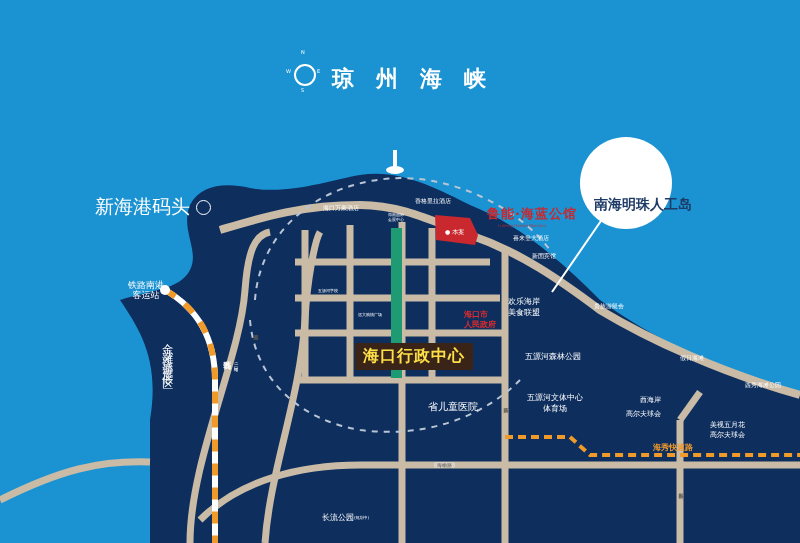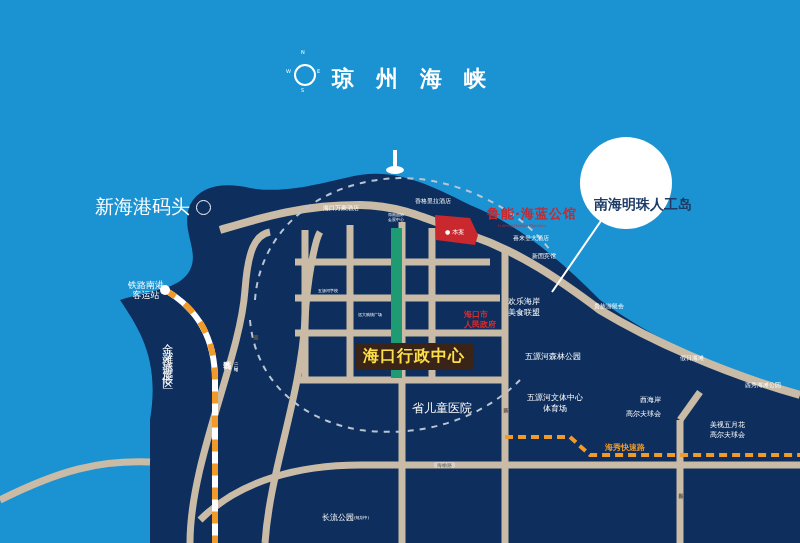--- a/index.html
+++ b/index.html
@@ -8,21 +8,21 @@
   svg{position:absolute;left:0;top:0;}
   .lbl{position:absolute;color:#fff;white-space:nowrap;line-height:1.15;}
   .sm{font-size:5px;color:#fff;}
   .strait{font-size:22px;font-weight:bold;letter-spacing:22px;}
   .port{font-size:19px;}
   .med{font-size:11px;text-align:center;}
   .vert{writing-mode:vertical-rl;}
   .road{position:absolute;background:#d8d0c4;color:#5b5650;font-size:5px;padding:0 3px;border-radius:2px;white-space:nowrap;}
   .center-box{position:absolute;background:#3a2418;color:#fde047;font-size:16px;font-weight:bold;padding:3px 8px;letter-spacing:1px;}
   .gov{position:absolute;color:#e02b2b;font-size:8px;font-weight:bold;line-height:1.2;}
-  .expressway{position:absolute;color:#f09a2a;font-size:8px;font-weight:bold;}
+  .expressway{position:absolute;color:#f09a2a;font-size:8px;font-weight:bold;margin-left:48px;}
   .poi{position:absolute;color:#fff;font-size:6px;white-space:nowrap;display:flex;align-items:center;gap:3px;}
   .ico{display:inline-block;width:13px;height:13px;border-radius:50%;border:1px solid #fff;position:relative;}
   .brand{position:absolute;color:#c8282e;font-size:13px;font-weight:bold;letter-spacing:1px;text-align:right;}
   .brand-sub{position:absolute;color:#c8282e;font-size:4px;opacity:.8;}
   .site{position:absolute;color:#fff;font-size:6px;}
   .island{position:absolute;left:580px;top:137px;width:92px;height:92px;border-radius:50%;background:#fff;}
   .island-name{position:absolute;color:#1d3b66;font-size:14px;font-weight:bold;}
 </style>
 </head>
 <body>
@@ -128,21 +128,21 @@
   <div class="poi" style="left:508px;top:296px;flex-direction:column;font-size:8px;gap:0;">
     <span>欢乐海岸</span>
       <span>美食联盟</span>
   </div>
   <div class="poi" style="left:594px;top:302px;">贵族游艇会</div>
   <div class="poi" style="left:525px;top:351px;font-size:8px;">五源河森林公园</div>
   <div class="poi" style="left:527px;top:392px;flex-direction:column;font-size:8px;gap:0;">
     <span>五源河文体中心</span>
       <span>体育场</span>
   </div>
-  <div class="poi" style="left:412px;top:400px;font-size:12px;">省儿童医院</div>
+  <div class="poi" style="left:428px;top:400px;font-size:10px;">省儿童医院</div>
   <div class="poi" style="left:680px;top:354px;">假日海滩</div>
   <div class="poi" style="left:745px;top:381px;">西秀海滩公园</div>
   <div class="poi" style="left:626px;top:395px;flex-direction:column;font-size:7px;gap:4px;align-items:flex-end;">
     <span>西海岸</span>
       <span>高尔夫球会</span>
   </div>
   <div class="poi" style="left:710px;top:420px;flex-direction:column;font-size:7px;gap:0;align-items:flex-end;">
     <span>美视五月花</span>
       <span>高尔夫球会</span>
   </div>

